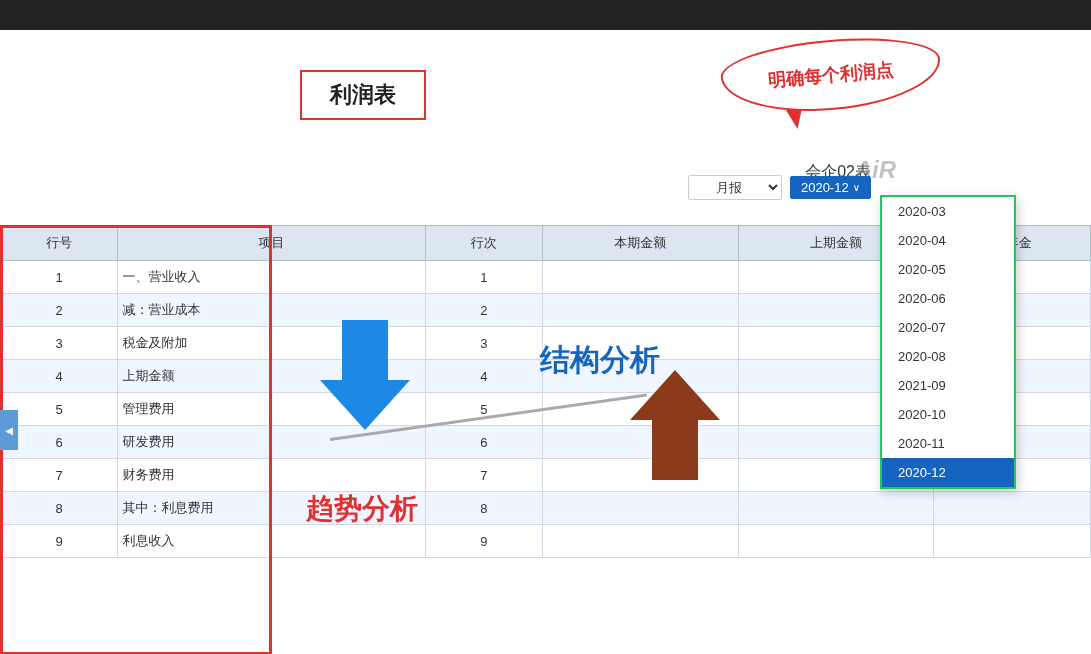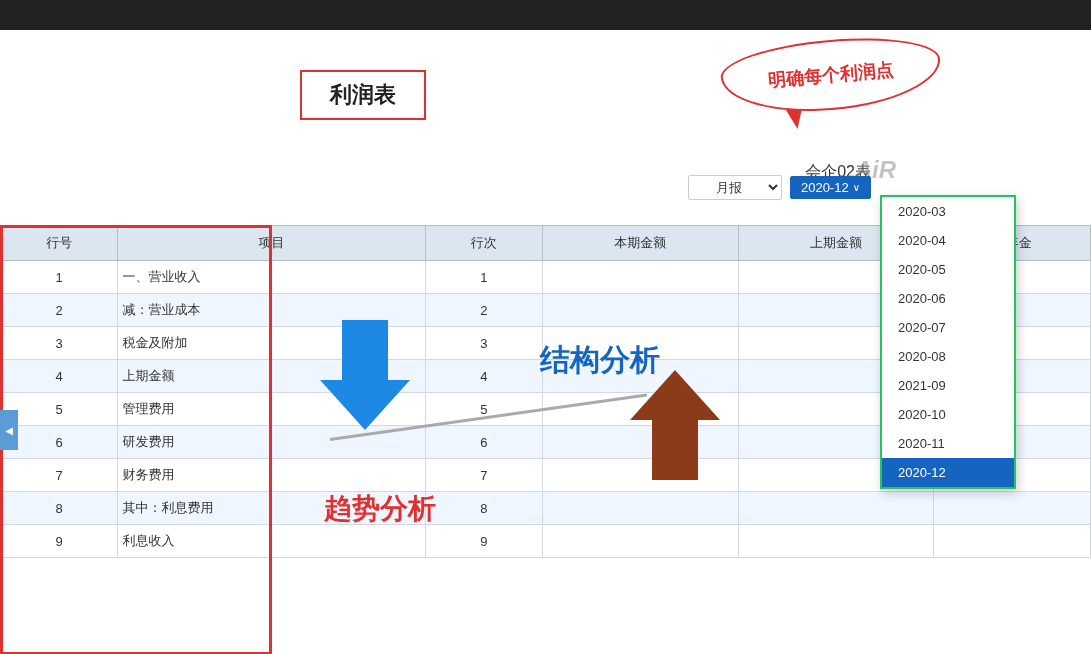--- a/index.html
+++ b/index.html
@@ -215,21 +215,21 @@
       left: 540px;
       font-size: 30px;
       font-weight: bold;
       color: #1565c0;
       z-index: 6;
     }
 
     .label-qushi {
       position: absolute;
       top: 460px;
-      left: 324px;
+      left: 306px;
       font-size: 28px;
       font-weight: bold;
       color: #e03030;
       z-index: 6;
       text-align: center;
     }
 
     
     .left-arrow-tab {
       position: absolute;

